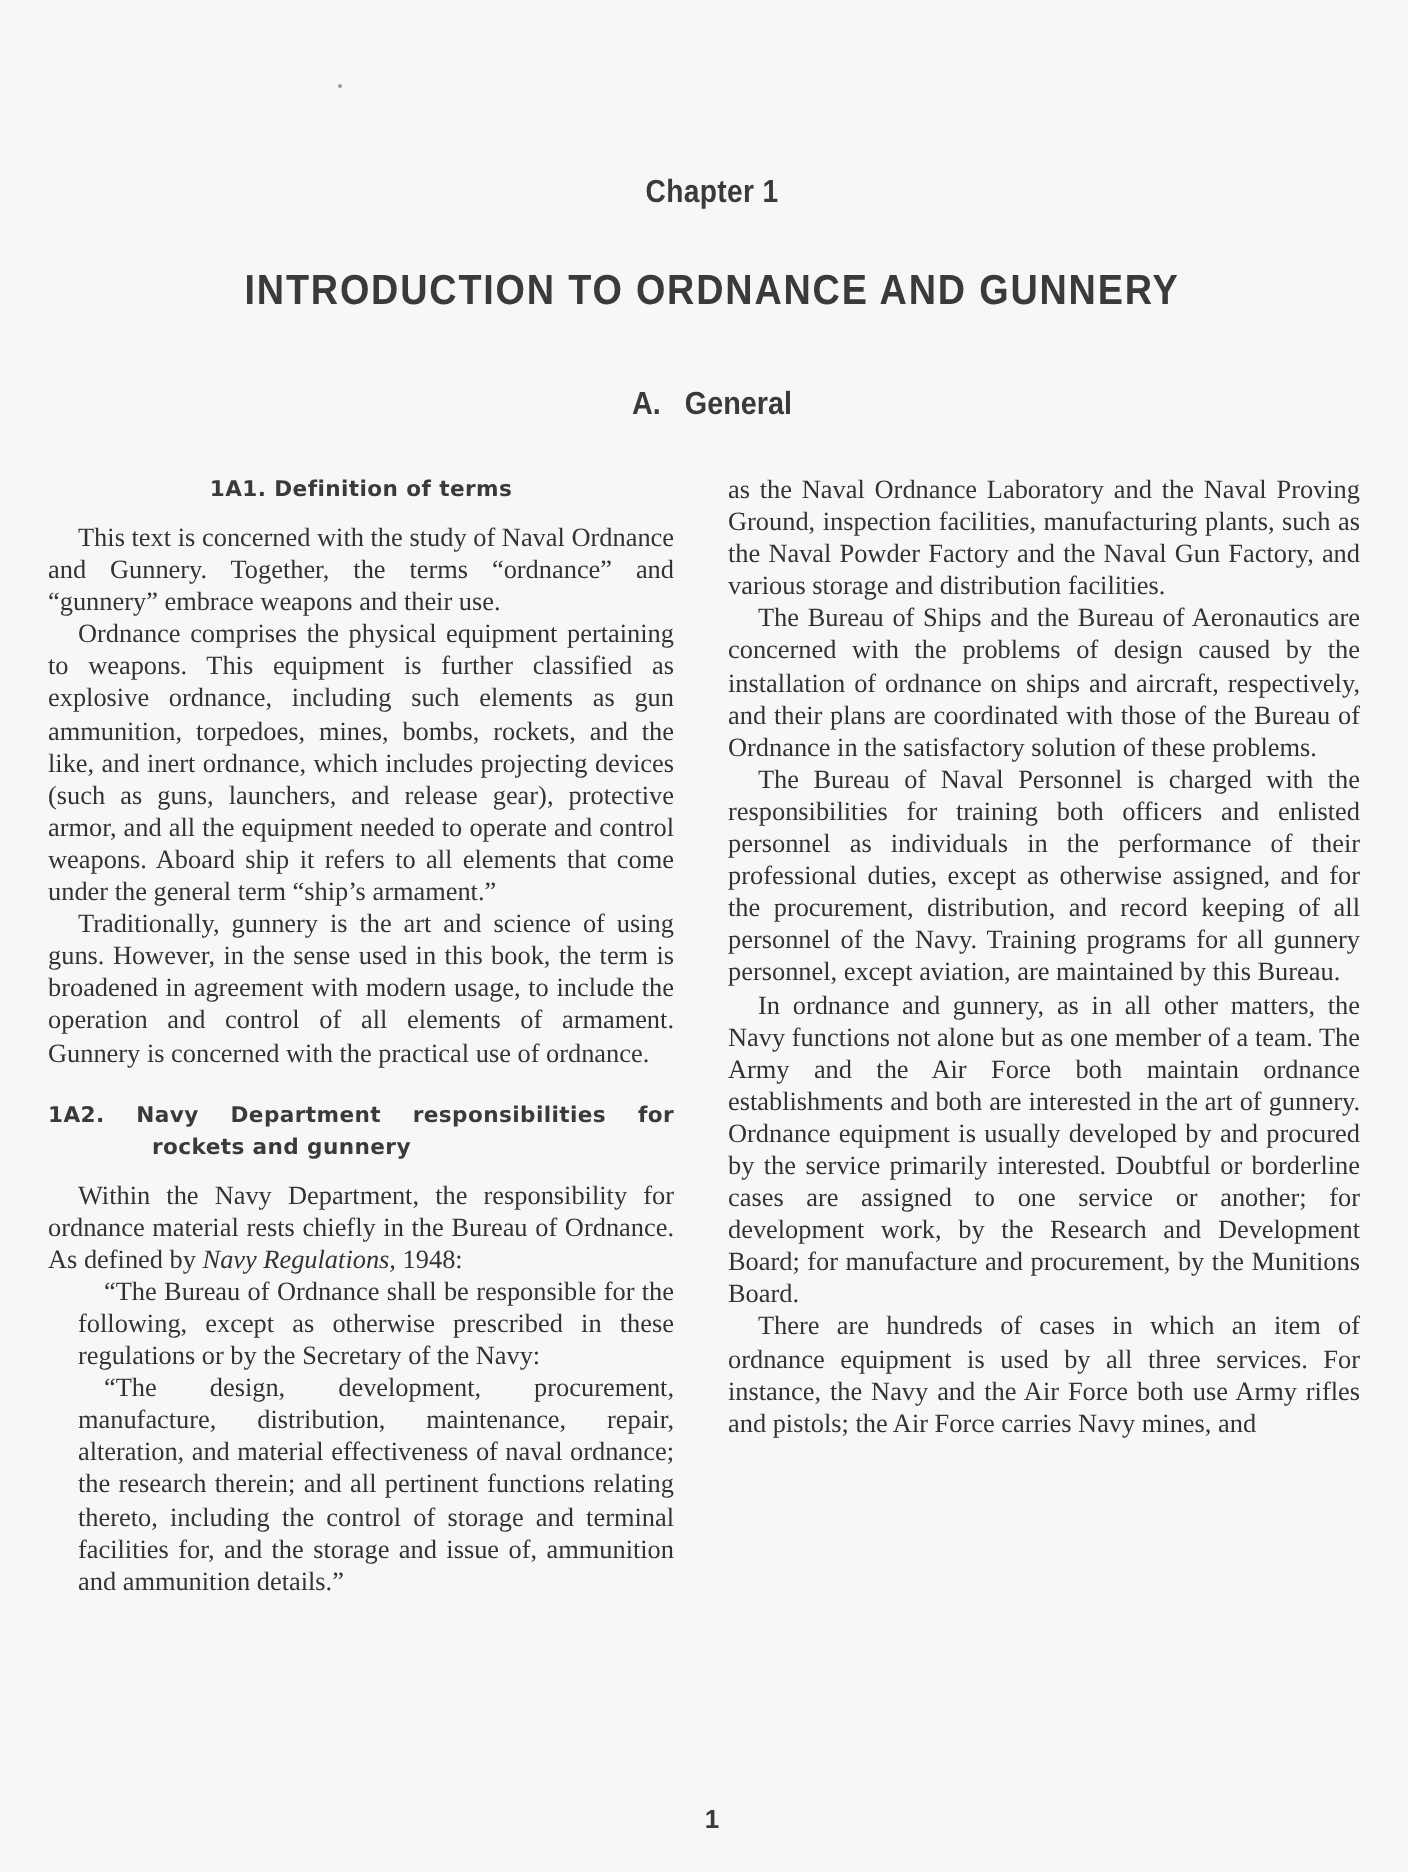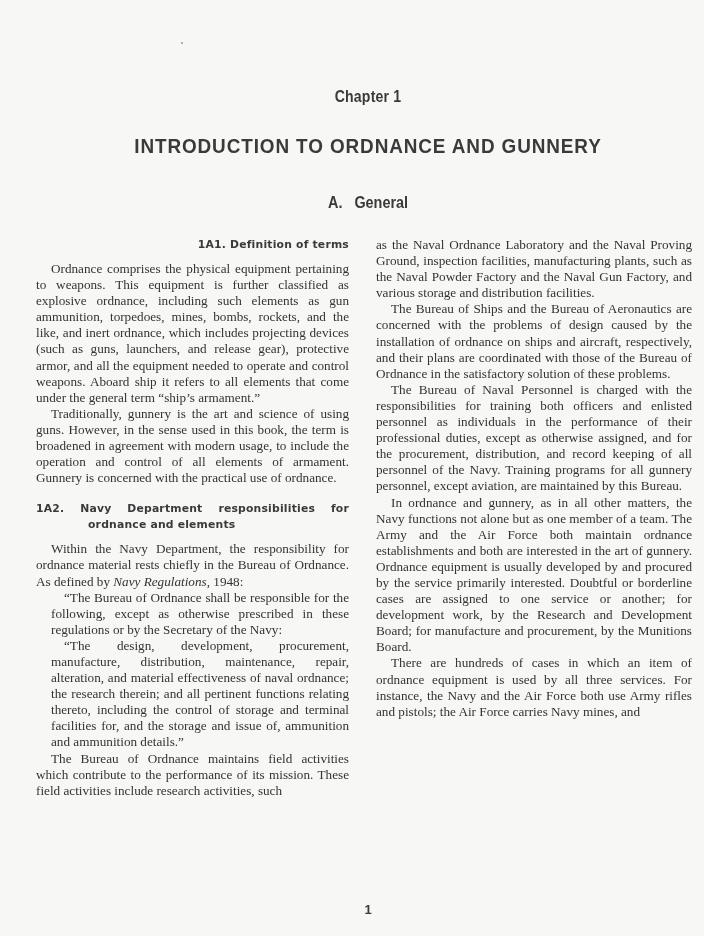--- a/index.html
+++ b/index.html
@@ -2,21 +2,21 @@
 <html><head>
 <meta charset="utf-8">
 <style>
   html, body { margin: 0; padding: 0; }
   body {
     width: 704px; height: 936px; overflow: hidden;
     background: #f7f7f5;
     color: #2a2a2a;
     position: relative;
   }
-  .page { position: absolute; left: 16px; top: 0; width: 592px; height: 936px; }
+  .page { position: absolute; left: 4px; top: 0; width: 592px; height: 936px; }
   .chapter {
     position: absolute; top: 88px; left: 0; width: 704px; text-align: center;
     font-family: "Liberation Sans", sans-serif; font-weight: bold; font-size: 16px;
     color: #3a3a3a; letter-spacing: 0.2px;
     transform: scaleX(0.88);
   }
   .title {
     position: absolute; top: 134px; left: 0; width: 704px; text-align: center;
     font-family: "Liberation Sans", sans-serif; font-weight: bold; font-size: 21px;
     color: #3a3a3a; letter-spacing: 1px;
@@ -32,21 +32,21 @@
     position: absolute; top: 236px;
     font-family: "Liberation Serif", serif; font-size: 13.2px; line-height: 16.1px;
     text-align: justify; color: #333;
   }
   .col.left { left: 20px; width: 313px; }
   .col.right { left: 360px; width: 316px; top: 237px; }
   .col p { margin: 0; text-indent: 15px; }
   .col p.noindent { text-indent: 0; }
   .heading {
     font-family: "DejaVu Sans", sans-serif; font-weight: bold; font-size: 10.8px;
-    color: #3a3a3a; line-height: 16px; text-align: right;
+    color: #3a3a3a; line-height: 16px; text-align: center;
     letter-spacing: 0.2px;
   }
   .heading.h1 { margin: 1px 0 8px 0; }
   .heading.h2 { margin: 15px 0 8px 0; text-align: justify; padding-left: 52px; text-indent: -52px; }
   .heading.h3 { margin: 15px 0 8px 0; }
   .quote { margin: 0 0 0 15px; }
   .quote p { text-indent: 13px; }
   em { }
   .pagenum {
     position: absolute; top: 902px; left: 0; width: 704px; text-align: center;
@@ -59,30 +59,30 @@
 
 <div class="page">
   <div class="speck"></div>
 
   <div class="chapter">Chapter 1</div>
   <div class="title">INTRODUCTION TO ORDNANCE AND GUNNERY</div>
   <div class="section" style="white-space:pre;">A.   General</div>
 
   <div class="col left">
     <div class="heading h1">1A1. Definition of terms</div>
+    <p>This text is concerned with the study of Naval Ordnance and Gunnery.   Together, the terms “ordnance” and “gunnery” embrace weapons and their use.</p>
     <p>Ordnance comprises the physical equipment pertaining to weapons.   This equipment is further classified as explosive ordnance, including such elements as gun ammunition, torpedoes, mines, bombs, rockets, and the like, and inert ordnance, which includes projecting devices (such as guns, launchers, and release gear), protective armor, and all the equipment needed to operate and control weapons.   Aboard ship it refers to all elements that come under the general term “ship’s armament.”</p>
     <p>Traditionally, gunnery is the art and science of using guns.   However, in the sense used in this book, the term is broadened in agreement with modern usage, to include the operation and control of all elements of armament.   Gunnery is concerned with the practical use of ordnance.</p>
 
-    <div class="heading h2">1A2. Navy Department responsibilities for ordnance and elements</div>
+    <div class="heading h2">1A2. Navy Department responsibilities for rockets and gunnery</div>
     <p><span>Within the Navy Department, the responsibility for ordnance material rests chiefly in the Bureau of Ordnance.   As defined by </span><em>Navy Regulations,</em><span> 1948:</span></p>
     <div class="quote">
       <p>“The Bureau of Ordnance shall be responsible for the following, except as otherwise prescribed in these regulations or by the Secretary of the Navy:</p>
       <p>“The design, development, procurement, manufacture, distribution, maintenance, repair, alteration, and material effectiveness of naval ordnance; the research therein; and all pertinent functions relating thereto, including the control of storage and terminal facilities for, and the storage and issue of, ammunition and ammunition details.”</p>
     </div>
-    <p>The Bureau of Ordnance maintains field activities which contribute to the performance of its mission. These field activities include research activities, such</p>
   </div>
 
   <div class="col right">
     <p class="noindent">as the Naval Ordnance Laboratory and the Naval Proving Ground, inspection facilities, manufacturing plants, such as the Naval Powder Factory and the Naval Gun Factory, and various storage and distribution facilities.</p>
     <p>The Bureau of Ships and the Bureau of Aeronautics are concerned with the problems of design caused by the installation of ordnance on ships and aircraft, respectively, and their plans are coordinated with those of the Bureau of Ordnance in the satisfactory solution of these problems.</p>
     <p>The Bureau of Naval Personnel is charged with the responsibilities for training both officers and enlisted personnel as individuals in the performance of their professional duties, except as otherwise assigned, and for the procurement, distribution, and record keeping of all personnel of the Navy.   Training programs for all gunnery personnel, except aviation, are maintained by this Bureau.</p>
 
     <p>In ordnance and gunnery, as in all other matters, the Navy functions not alone but as one member of a team.   The Army and the Air Force both maintain ordnance establishments and both are interested in the art of gunnery.   Ordnance equipment is usually developed by and procured by the service primarily interested.   Doubtful or borderline cases are assigned to one service or another; for development work, by the Research and Development Board; for manufacture and procurement, by the Munitions Board.</p>
     <p>There are hundreds of cases in which an item of ordnance equipment is used by all three services.   For instance, the Navy and the Air Force both use Army rifles and pistols; the Air Force carries Navy mines, and</p>
   </div>

